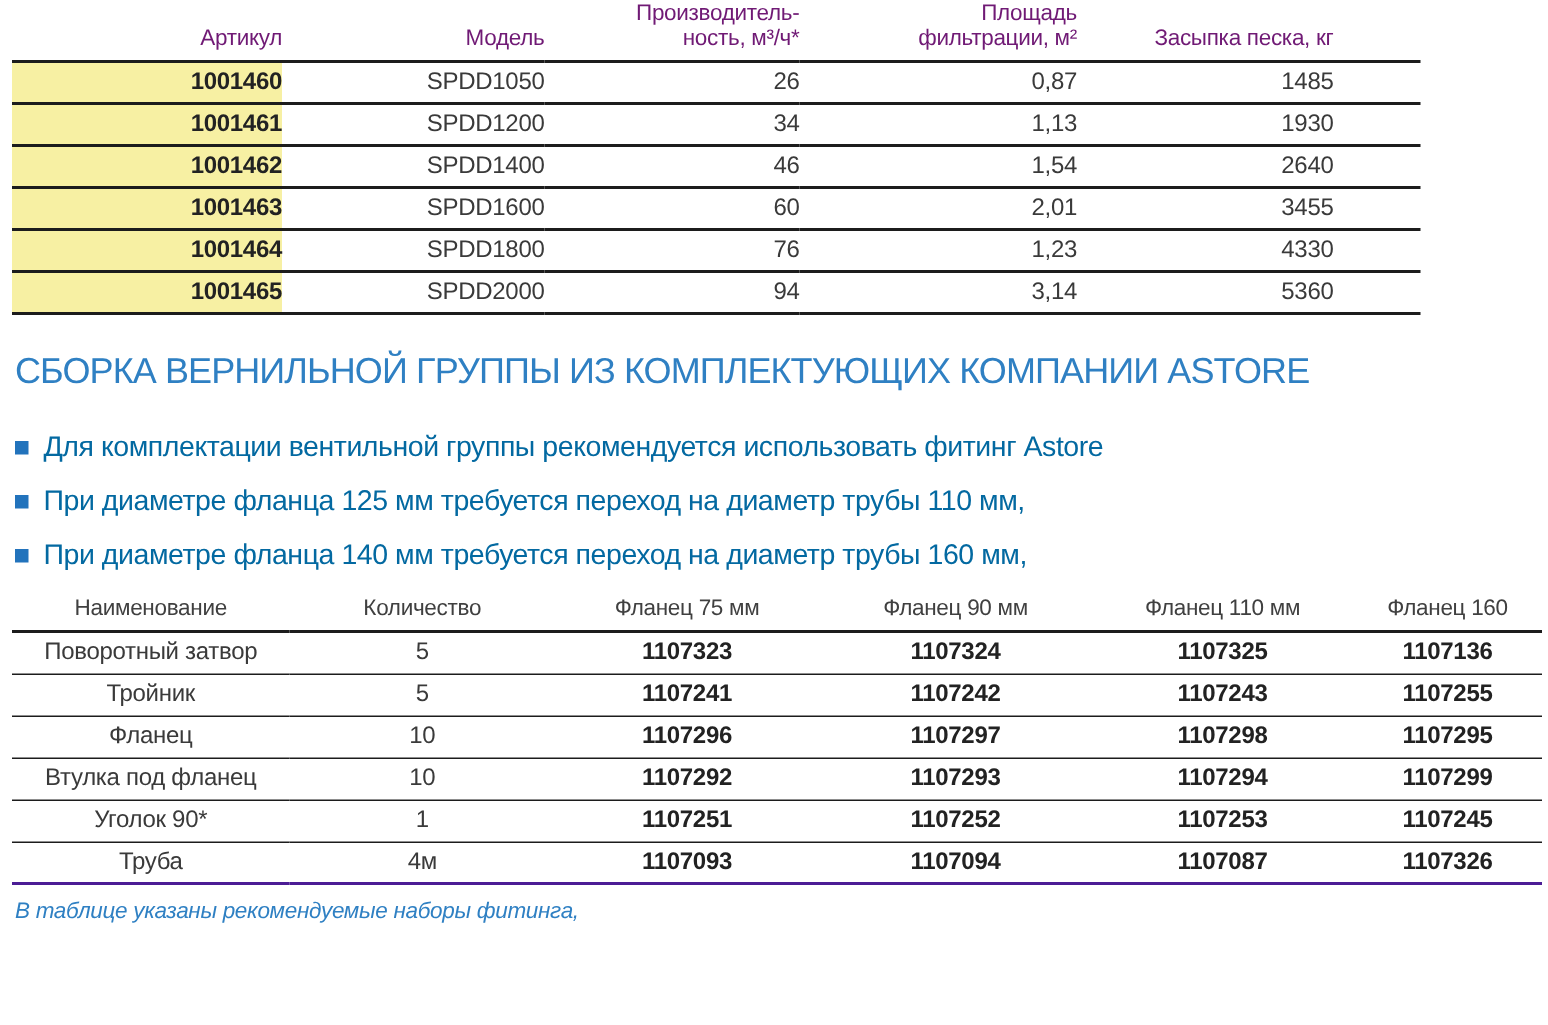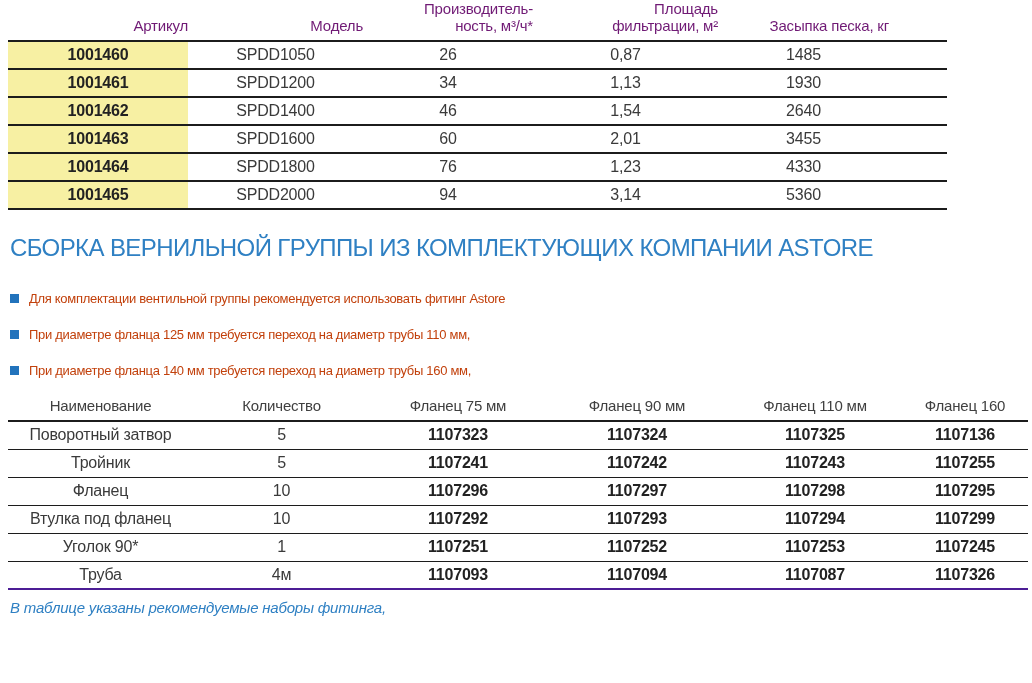--- a/index.html
+++ b/index.html
@@ -16,36 +16,36 @@
   
   table { border-collapse: collapse; }
   .t1 { width: 939px; table-layout: fixed; }
   .t1 th {
     color: #701a75; font-weight: normal; font-size: 15px; line-height: 17px;
     vertical-align: bottom; text-align: right; padding-bottom: 6px;
     white-space: pre-line;
   }
   .t1 thead tr { border-bottom: 2px solid #1c1c1c; }
   .t1 tbody tr { border-bottom: 2px solid #1c1c1c; height: 28px; }
-  .t1 td { text-align: center; font-size: 16px; vertical-align: middle; }
+  .t1 td { text-align: right; font-size: 16px; vertical-align: middle; }
   .t1 .art { background: #f7f0a3; font-weight: bold; color: #222; }
   .t1 .c1 { width: 180px; } .t1 .c2 { width: 175px; } .t1 .c3 { width: 170px; }
   .t1 .c4 { width: 185px; } .t1 .c5 { width: 229px; }
   .t1 td.c5, .t1 th.c5 { padding-right: 58px; }
 
   
   .section-title {
     margin: 24px 0 0 2px;
     color: #2f80c3; font-size: 24px; line-height: 28px;
     letter-spacing: -0.6px; font-weight: normal;
   }
   .bullets { list-style: none; margin: 27px 0 0 2px; }
   .bullets li {
     display: flex; align-items: flex-start;
-    font-size: 13px; line-height: 19px; color: #c2410c;
+    font-size: 19px; line-height: 19px; color: #0369a1;
     margin-bottom: 17px; letter-spacing: -0.3px;
   }
   .sq {
     flex: 0 0 auto; width: 9px; height: 9px; background: #2273bc;
     margin: 5px 10px 0 0; display: inline-block;
   }
 
   
   .t2 { width: 1020px; table-layout: fixed; margin-top: 13px; }
   .t2 th {

